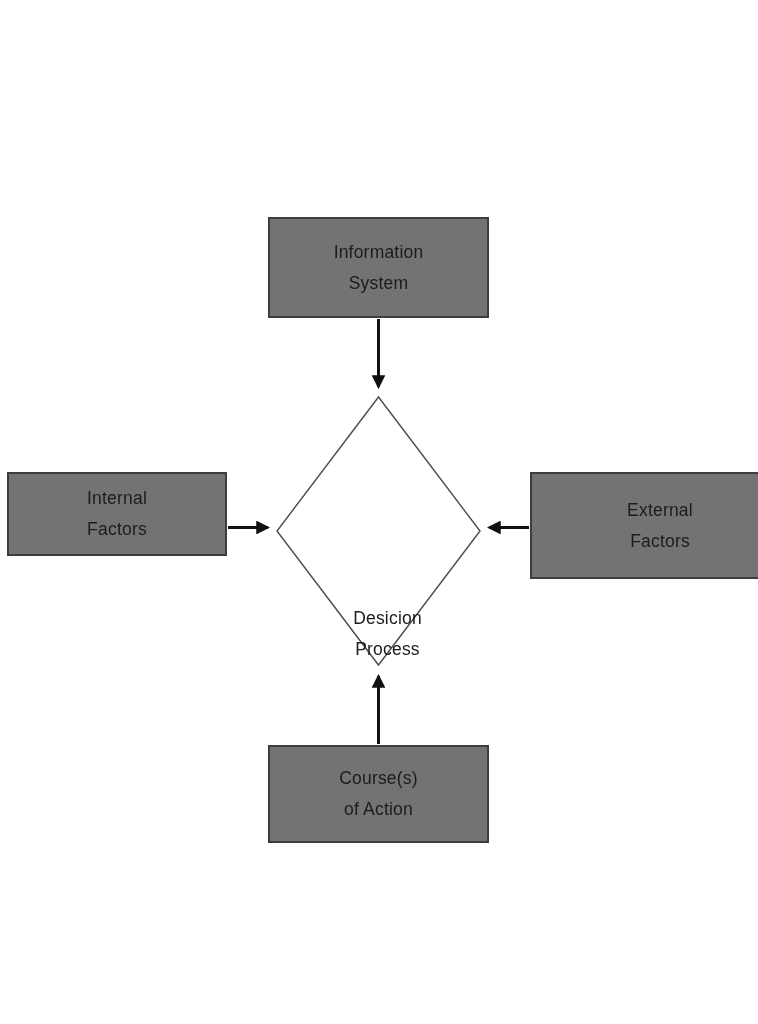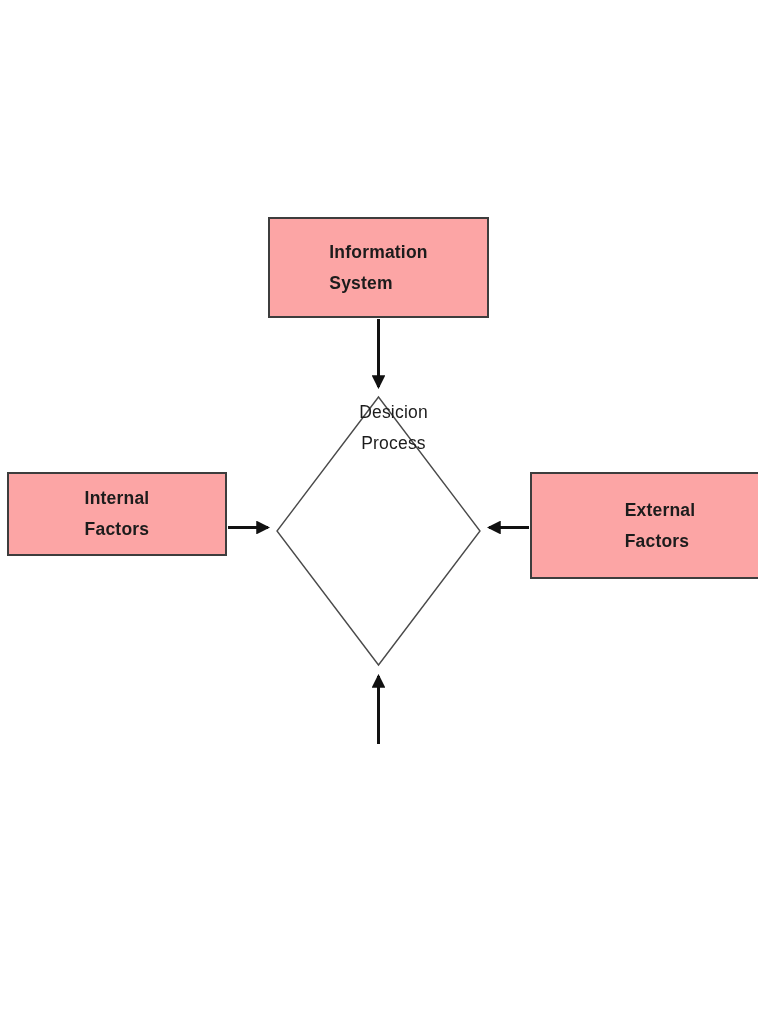--- a/index.html
+++ b/index.html
@@ -17,45 +17,45 @@
     overflow: hidden;
   }
   .layer {
     position: absolute;
     left: 0;
     top: 0;
   }
   .node-box {
     position: absolute;
     border: 2px solid var(--box-border, #3d3d3d);
-    background: #fca5a5;
+    background: #737373;
     display: flex;
     align-items: center;
     justify-content: center;
+    text-align: center;
     box-sizing: border-box;
-    font-weight: bold;
   }
   .node-label {
     font-size: 17.5px;
     line-height: 31px;
     white-space: pre-line;
     letter-spacing: 0.2px;
   }
   .box-top    { left: 268px; top: 217px; width: 221px; height: 101px; }
   .box-left   { left: 7px;   top: 472px; width: 220px; height: 84px; }
   .box-right  { left: 530px; top: 472px; width: 260px; height: 107px; }
   .box-bottom { left: 268px; top: 745px; width: 221px; height: 98px;  }
   .diamond-label {
     position: absolute;
-    left: 292px;
+    left: 286px;
     top: 397px;
     width: 203px;
     height: 268px;
     display: flex;
-    align-items: flex-start;
+    align-items: flex-end;
     justify-content: center;
     text-align: center;
     pointer-events: none;
   }
 </style>
 </head>
 <body>
 
 <div class="canvas">
 
@@ -85,19 +85,23 @@
   <div class="node-box box-left">
     <span class="node-label">Internal
 Factors</span>
   </div>
 
   <div class="node-box box-right">
     <span class="node-label">External
 Factors</span>
   </div>
 
+  <div class="node-box box-bottom">
+    <span class="node-label">Course(s)
+of Action</span>
+  </div>
 
   <div class="diamond-label">
     <span class="node-label">Desicion
 Process</span>
   </div>
 
 </div>
 
 </body></html>

